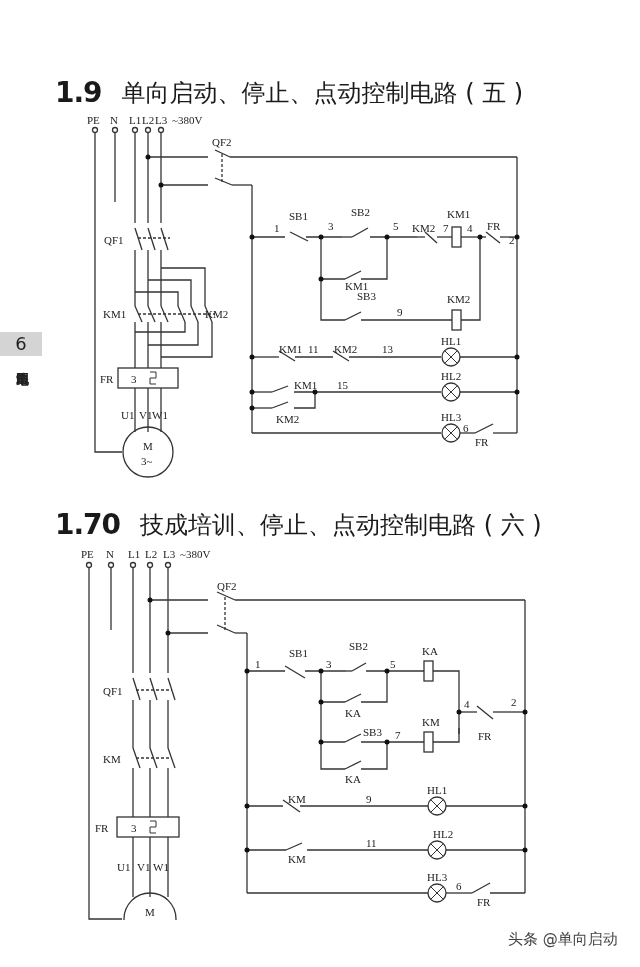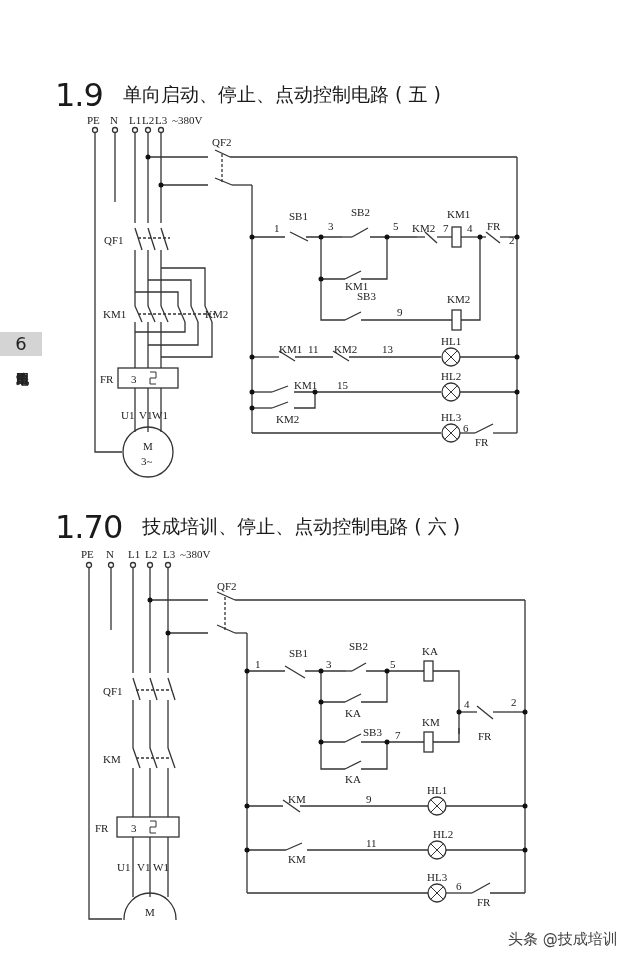--- a/index.html
+++ b/index.html
@@ -1,19 +1,19 @@
 <!DOCTYPE html>
 <html><head>
 <meta charset="utf-8">
 <style>
   html, body { margin:0; padding:0; background:#ffffff; }
   body { width:640px; height:967px; position:relative; overflow:hidden; font-family:"DejaVu Sans", sans-serif; }
   .sec-title { position:absolute; left:55px; font-family:"DejaVu Sans", sans-serif; color:#1a1a1a; white-space:nowrap; }
-  .sec-num { font-weight:normal; font-size:32px; letter-spacing:-1px; vertical-align:middle; }
-  .sec-text { font-size:19px; margin-left:20px; vertical-align:middle; }
+  .sec-num { font-weight:bold; font-size:28px; letter-spacing:-1px; vertical-align:middle; }
+  .sec-text { font-size:24px; margin-left:20px; vertical-align:middle; }
   #title1 { top:76px; }
   #title2 { top:508px; }
   .side-tab { position:absolute; left:0; top:332px; width:42px; height:24px; background:#d4d4d4; }
   .side-num { position:absolute; left:0; top:333px; width:42px; text-align:center; font-size:18px; color:#222; }
   .side-text { position:absolute; left:14px; top:362px; width:16px; font-size:13px; line-height:16px; color:#222; writing-mode:vertical-rl; }
   svg.circuit { position:absolute; left:0; }
   #c1 { top:110px; }
   #c2 { top:540px; }
   svg text { font-family:"Liberation Serif", serif; fill:#222; }
   .wm { position:absolute; left:508px; top:930px; font-size:15px; color:#444; }
@@ -351,13 +351,13 @@
     <text x="427" y="254">HL1</text>
     <text x="288" y="323">KM</text>
     <text x="366" y="307">11</text>
     <text x="433" y="298">HL2</text>
     <text x="427" y="341">HL3</text>
     <text x="456" y="350">6</text>
     <text x="477" y="366">FR</text>
   </g>
 </svg>
 
-<div class="wm">头条 @技成培训</div>
+<div class="wm">头条 @单向启动</div>
 
 </body></html>

